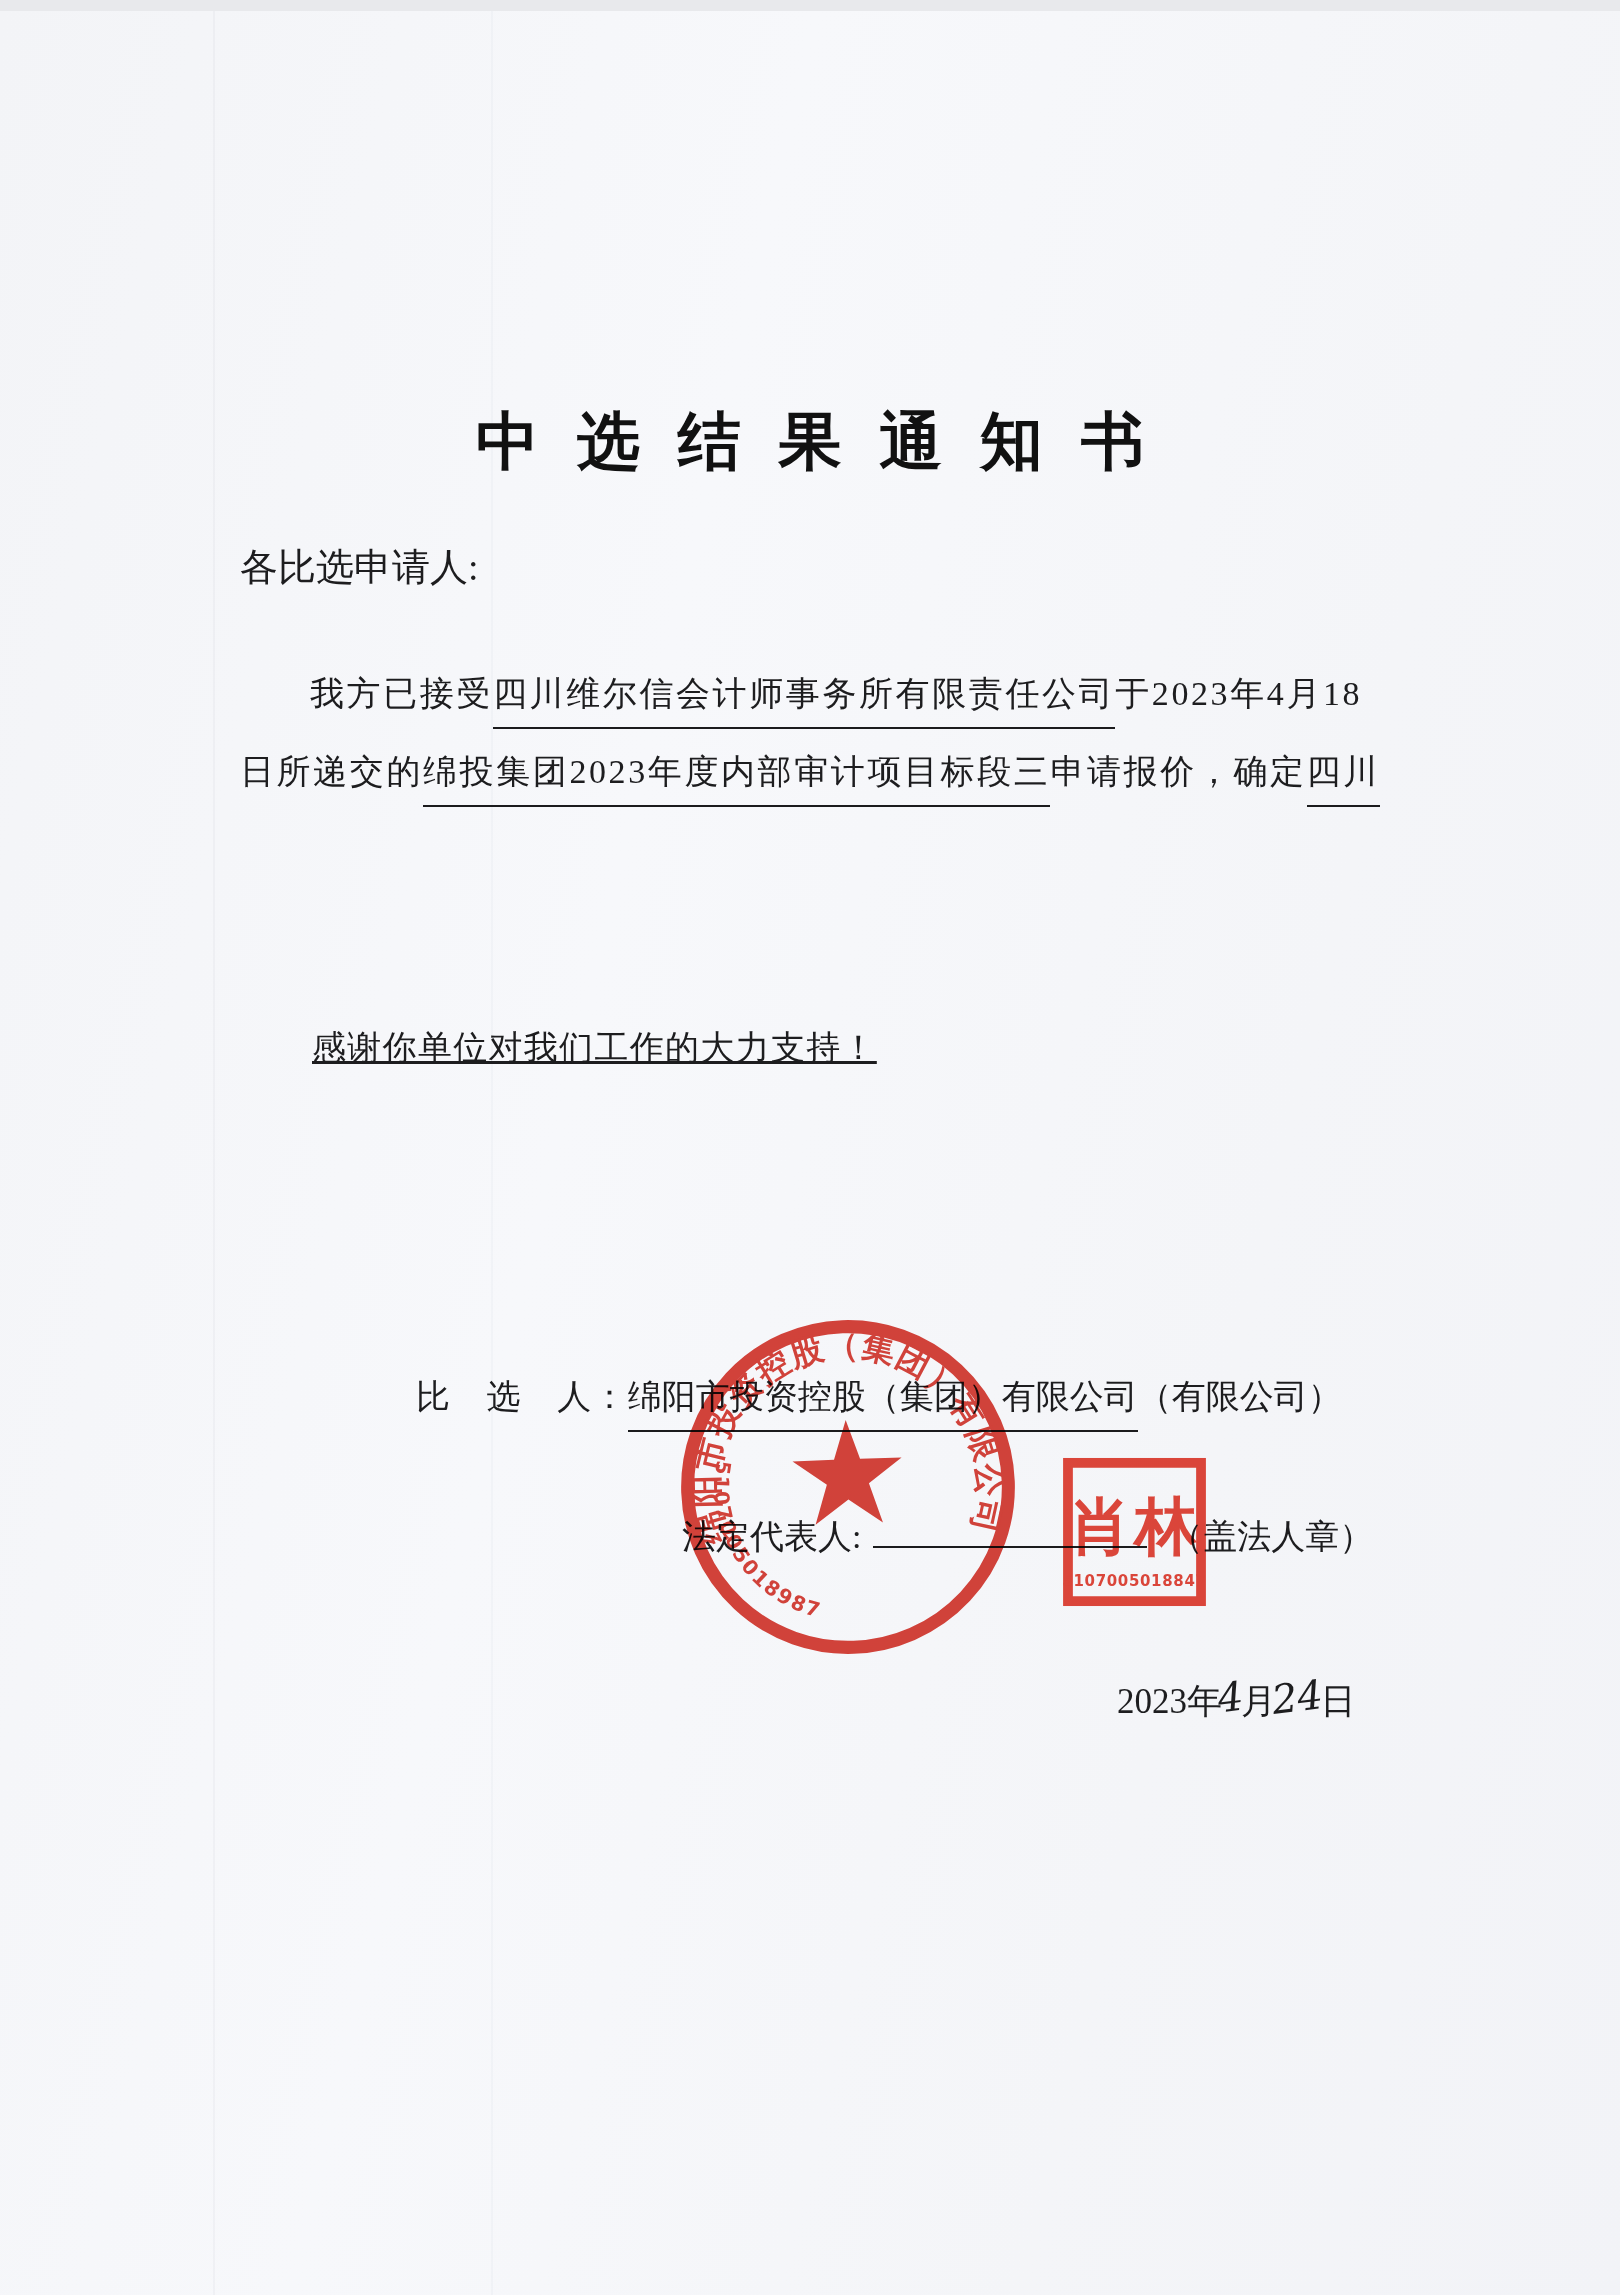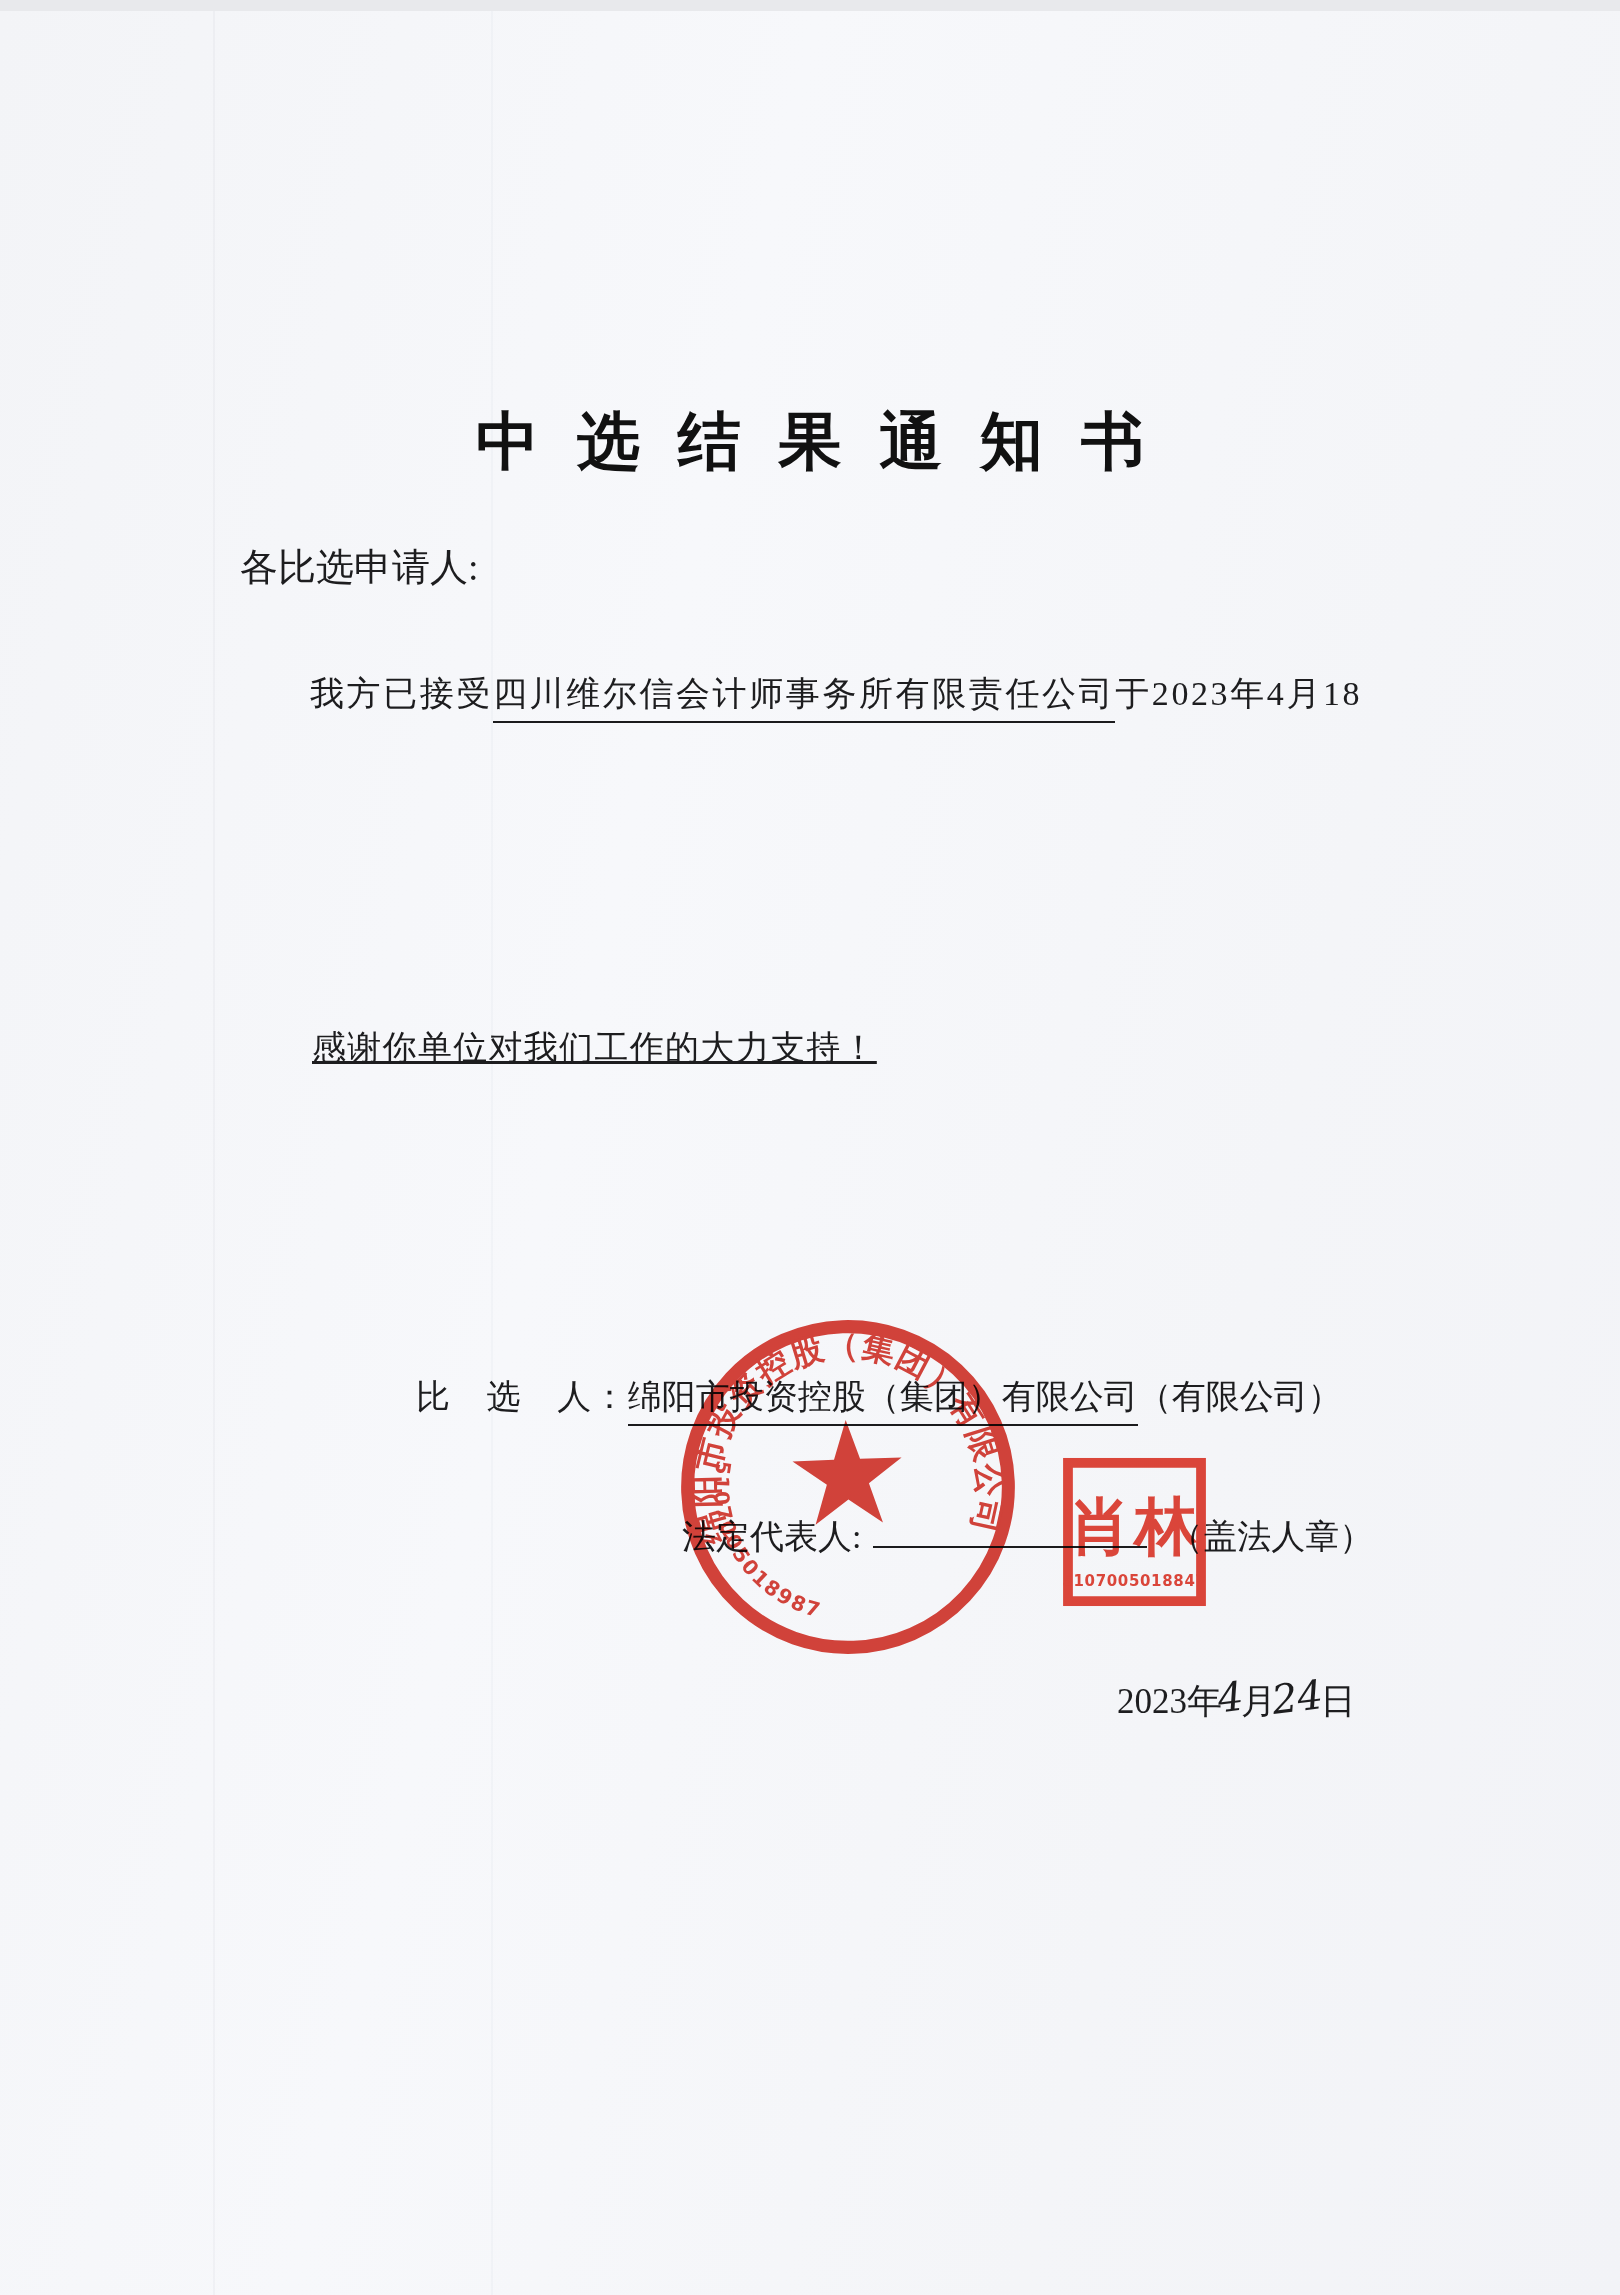--- a/index.html
+++ b/index.html
@@ -62,21 +62,21 @@
   .paragraph .line {
     height: 78px;
     line-height: 78px;
     white-space: nowrap;
     letter-spacing: 2.6px;
   }
   .paragraph .line.indent { text-indent: 70px; }
 
   .u {
     border-bottom: 2.6px solid #1b1b1d;
-    padding-bottom: 9px;
+    padding-bottom: 15px;
   }
 
   .thanks {
     position: absolute;
     left: 312px;
     top: 998px;
     font-size: 34px;
     line-height: 78px;
     white-space: nowrap;
     letter-spacing: 1.3px;
@@ -178,20 +178,21 @@
 
   <div class="crease c1"></div>
   <div class="crease c2"></div>
 
   <h1 class="title">中选结果通知书</h1>
 
   <div class="salutation">各比选申请人:</div>
 
   <div class="paragraph">
     <div class="line indent"><span>我方已接受</span><span class="u">四川维尔信会计师事务所有限责任公司</span><span>于2023年4月18</span></div>
+    <div class="line"><span>日所递交的</span><span class="u">绵投集团2023年度内部审计项目标段三</span><span>申请报价，确定</span><span class="u">四川</span></div>
   </div>
 
   <div class="thanks">感谢你单位对我们工作的大力支持！</div>
 
   <div class="selector-line"><span class="label">比　选　人：</span><span class="u">绵阳市投资控股（集团）有限公司</span><span>（有限公司）</span></div>
 
   <div class="legal-line"><span>法定代表人:</span><span class="blank-line"></span><span>（盖法人章）</span></div>
 
   <div class="date-line"><span>2023</span><span>年</span><span class="handwritten">4</span><span>月</span><span class="handwritten">24</span><span>日</span></div>
 

